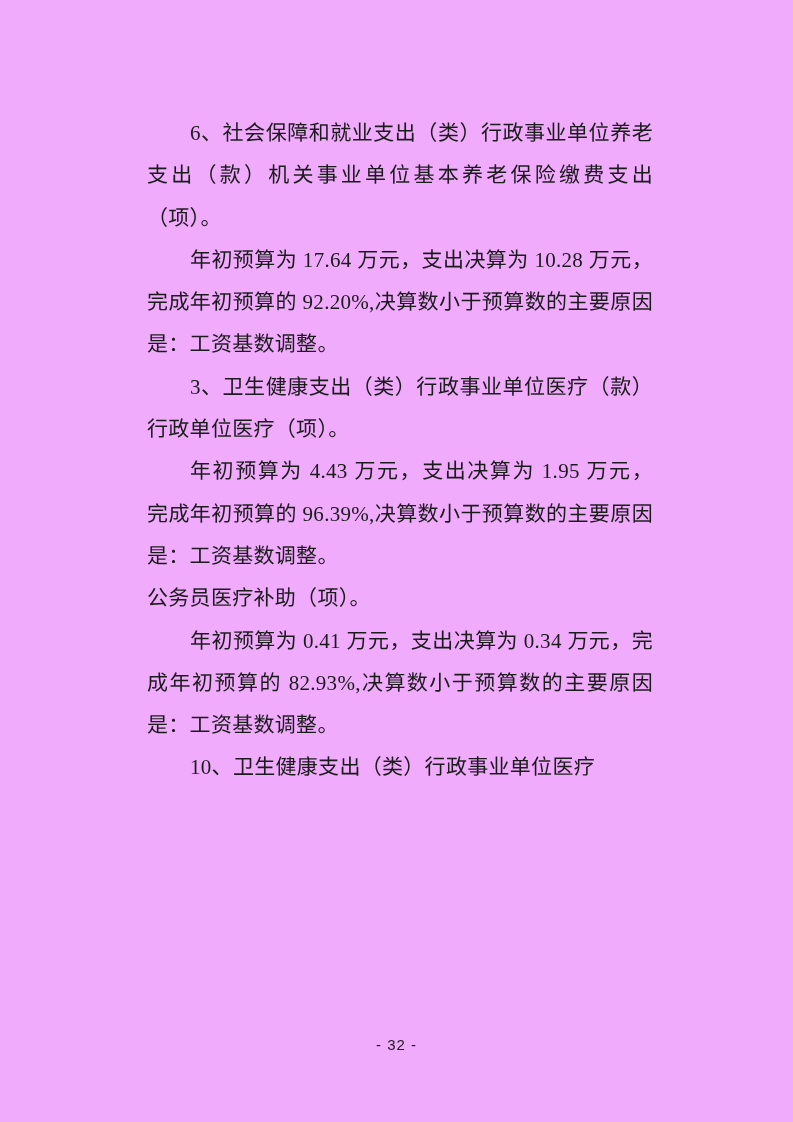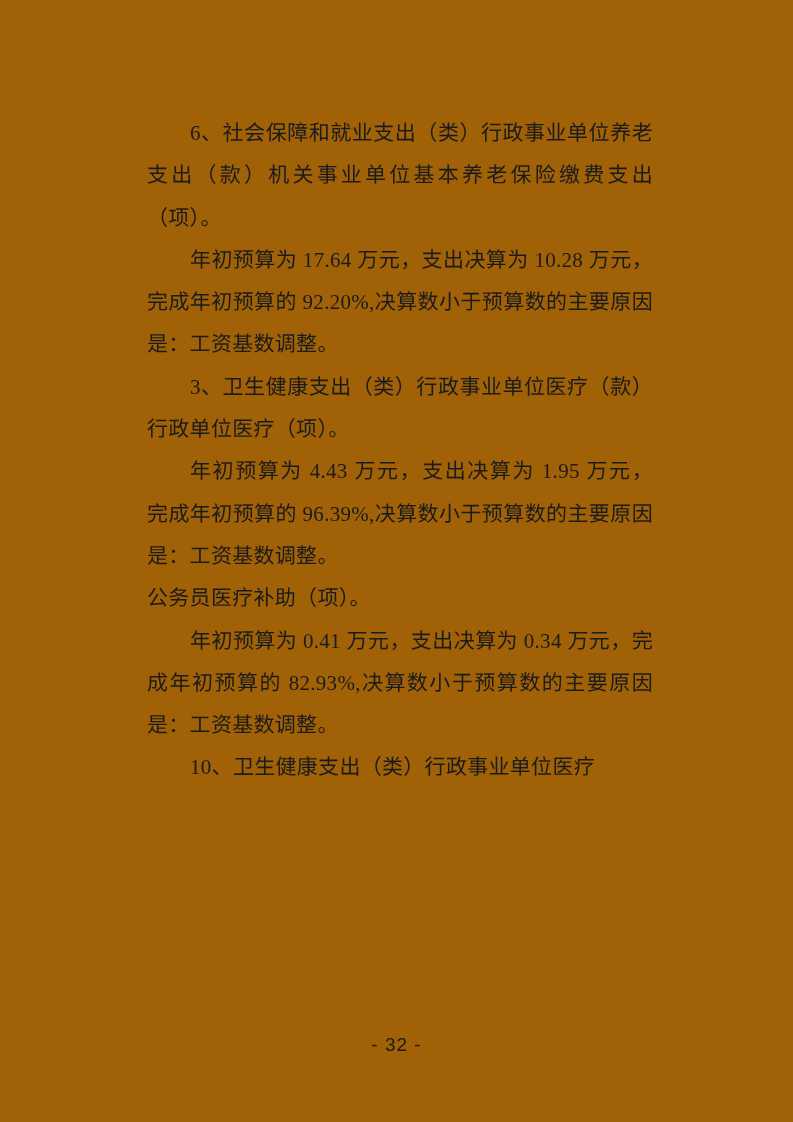--- a/index.html
+++ b/index.html
@@ -12,21 +12,21 @@
     background: #ffffff;
     position: relative;
     overflow: hidden;
     font-family: "Liberation Serif", "DejaVu Serif", serif;
   }
   .page {
     position: absolute;
     left: 0; top: 0;
     width: 793px;
     height: 1122px;
-    background: #a16207;
+    background: #f0abfc;
   }
   .content {
     position: absolute;
     left: 147px;
     top: 112px;
     width: 506px;
   }
   .para {
     margin: 0;
     padding: 0;
@@ -53,21 +53,21 @@
     position: absolute;
     left: 0;
     top: 1034px;
     width: 793px;
     height: 22px;
     line-height: 22px;
     text-align: center;
   }
   .footer span {
     font-family: "Liberation Sans", "DejaVu Sans", sans-serif;
-    font-size: 19px;
+    font-size: 15px;
     color: #1b1b1b;
     letter-spacing: 1px;
   }
 </style>
 </head>
 <body>
 
 <div class="page">
   <div class="content" id="content">
       <div class="para">

